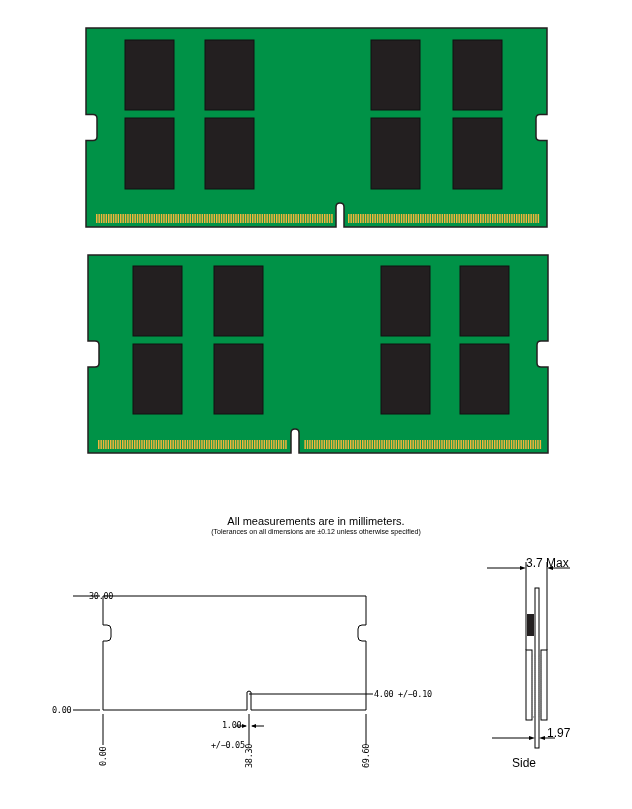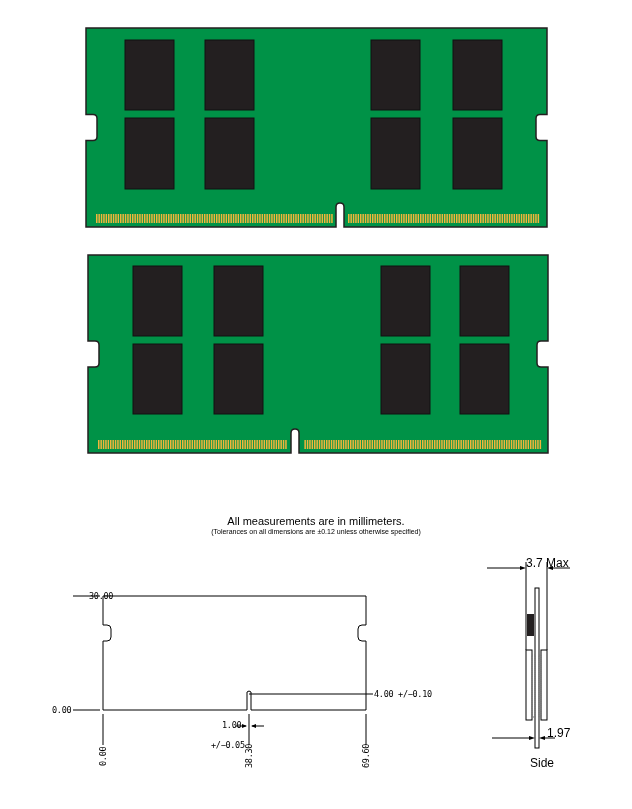--- a/index.html
+++ b/index.html
@@ -446,13 +446,13 @@
   <rect x="527" y="614" width="7" height="22" fill="#231f20"></rect>
   <rect x="532" y="655" width="3" height="62" fill="none" stroke="#777" stroke-width="1" stroke-dasharray="1,1"></rect>
   <rect x="539" y="655" width="2" height="62" fill="none" stroke="#777" stroke-width="1" stroke-dasharray="1,1"></rect>
   <polygon points="526,568 520,566 520,570" fill="#000"></polygon>
   <polygon points="547,568 553,566 553,570" fill="#000"></polygon>
   <polygon points="535,738 529,736 529,740" fill="#000"></polygon>
   <polygon points="539,738 545,736 545,740" fill="#000"></polygon>
 </svg>
 <div class="abs side-lbl" style="left:484px;top:556px;">3.7 Max</div>
 <div class="abs side-lbl" style="left:505px;top:726px;">1.97</div>
-<div class="abs side-title" style="left:530px;top:756px;text-align:right;">Side</div>
+<div class="abs side-title" style="left:512px;top:756px;text-align:right;">Side</div>
 
 </body></html>

